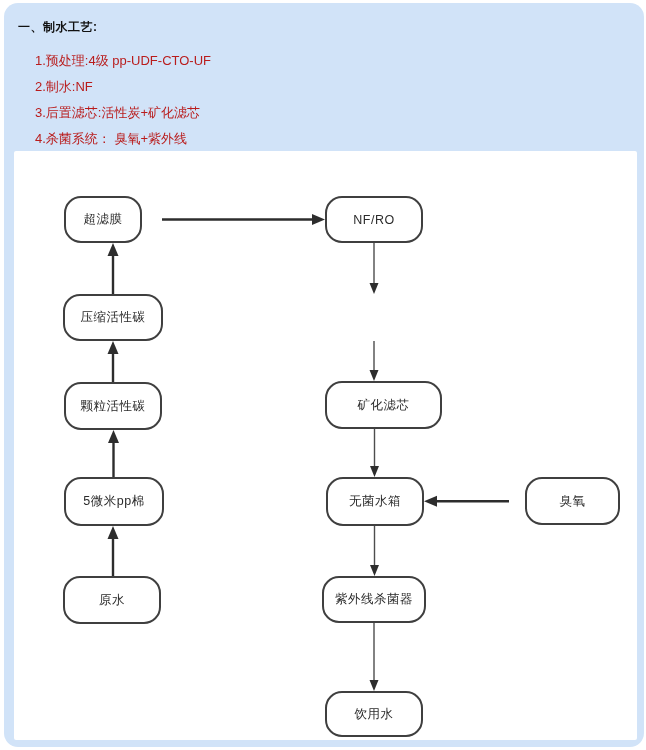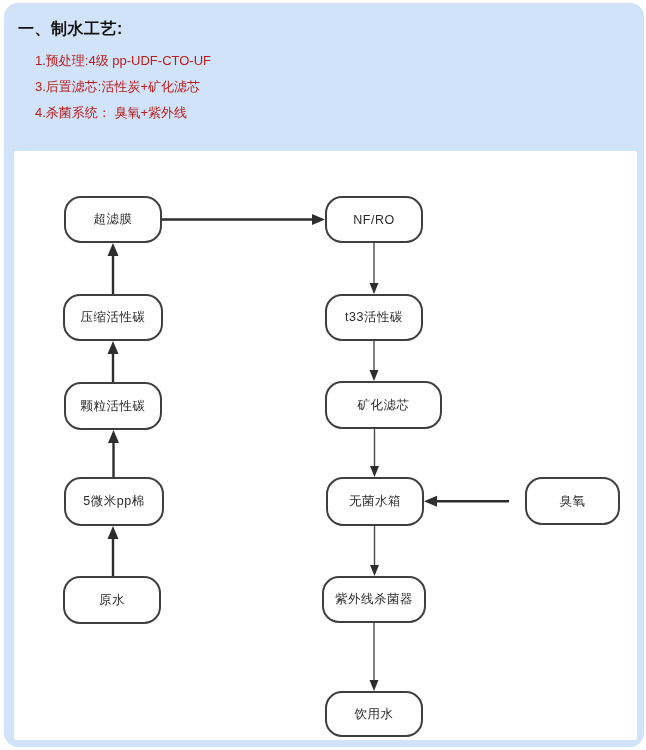--- a/index.html
+++ b/index.html
@@ -12,41 +12,41 @@
   body{
     width:646px;height:750px;position:relative;overflow:hidden;
     font-family:"Liberation Sans","DejaVu Sans",sans-serif;
   }
   .card{
     position:absolute;left:4px;top:3px;width:640px;height:744px;
     background:var(--card-bg);border-radius:14px;
   }
   .doc-title{
     position:absolute;left:14px;top:16px;
-    font-size:16px;font-weight:700;color:#111111;letter-spacing:0.5px;
+    font-size:12px;font-weight:700;color:#111111;letter-spacing:0.5px;
   }
   .steps{
     position:absolute;left:31px;top:45px;
     font-size:13px;color:#b91c1c;line-height:26px;
   }
   .panel{
     position:absolute;left:10px;top:148px;width:623px;height:589px;
     background:var(--panel-bg);border-radius:2px;
   }
   .edges{
     position:absolute;left:0;top:0;width:623px;height:589px;
   }
   .node{
     position:absolute;box-sizing:border-box;
     background:#ffffff;border:2px solid var(--node-border);border-radius:17px;
     display:flex;align-items:center;justify-content:center;
     font-size:12.5px;color:var(--text);letter-spacing:0.5px;white-space:nowrap;
   }
   
-  #n-uf-membrane      {left:50px;  top:45px;  width:98px;  height:47px;}
+  #n-uf-membrane      {left:50px;  top:45px;  width:78px;  height:47px;}
   #n-compressed-carbon{left:49px;  top:143px; width:100px; height:47px;}
   #n-granular-carbon  {left:50px;  top:231px; width:98px;  height:48px;}
   #n-pp-cotton        {left:50px;  top:326px; width:100px; height:49px;}
   #n-raw-water        {left:49px;  top:425px; width:98px;  height:48px;}
   #n-nf-ro            {left:311px; top:45px;  width:98px;  height:47px;}
   #n-t33-carbon       {left:311px; top:143px; width:98px;  height:47px;}
   #n-mineral-filter   {left:311px; top:230px; width:117px;  height:48px;}
   #n-sterile-tank     {left:312px; top:326px; width:98px;  height:49px;}
   #n-uv-sterilizer    {left:308px; top:425px; width:104px; height:47px;}
   #n-drinking-water   {left:311px; top:540px; width:98px;  height:46px;}
@@ -54,20 +54,21 @@
 </style>
 </head>
 <body>
 
 <div class="card">
 
   <div class="doc-title">一、制水工艺:</div>
 
   <div class="steps">
     <div>1.预处理:4级 pp-UDF-CTO-UF</div>
+    <div>2.制水:NF</div>
     <div>3.后置滤芯:活性炭+矿化滤芯</div>
     <div>4.杀菌系统： 臭氧+紫外线</div>
   </div>
 
   <div class="panel" id="panel">
     <svg class="edges" id="edges-svg" xmlns="http://www.w3.org/2000/svg" viewBox="0 0 623 589">
         <line x1="99" y1="425" x2="99" y2="388" stroke="#2d2d2d" stroke-width="2.4"></line>
         <polygon points="99,375 93.5,388 104.5,388" fill="#2d2d2d"></polygon>
         <line x1="99.5" y1="326" x2="99.5" y2="292" stroke="#2d2d2d" stroke-width="2.4"></line>
         <polygon points="99.5,279 94,292 105,292" fill="#2d2d2d"></polygon>
@@ -90,21 +91,20 @@
         <line x1="360" y1="472" x2="360" y2="529" stroke="#4d4d4d" stroke-width="1.4"></line>
         <polygon points="360,540 355.5,529 364.5,529" fill="#2d2d2d"></polygon>
       </svg>
 
     <div class="node" id="n-uf-membrane">超滤膜</div>
     <div class="node" id="n-compressed-carbon">压缩活性碳</div>
     <div class="node" id="n-granular-carbon">颗粒活性碳</div>
     <div class="node" id="n-pp-cotton">5微米pp棉</div>
     <div class="node" id="n-nf-ro">NF/RO</div>
     <div class="node" id="n-raw-water">原水</div>
-    <div class="node" id="n-t33-carbon">t33活性碳</div>
     <div class="node" id="n-mineral-filter">矿化滤芯</div>
     <div class="node" id="n-sterile-tank">无菌水箱</div>
     <div class="node" id="n-uv-sterilizer">紫外线杀菌器</div>
     <div class="node" id="n-drinking-water">饮用水</div>
     <div class="node" id="n-ozone">臭氧</div>
   </div>
 
 </div>
 
 </body></html>

